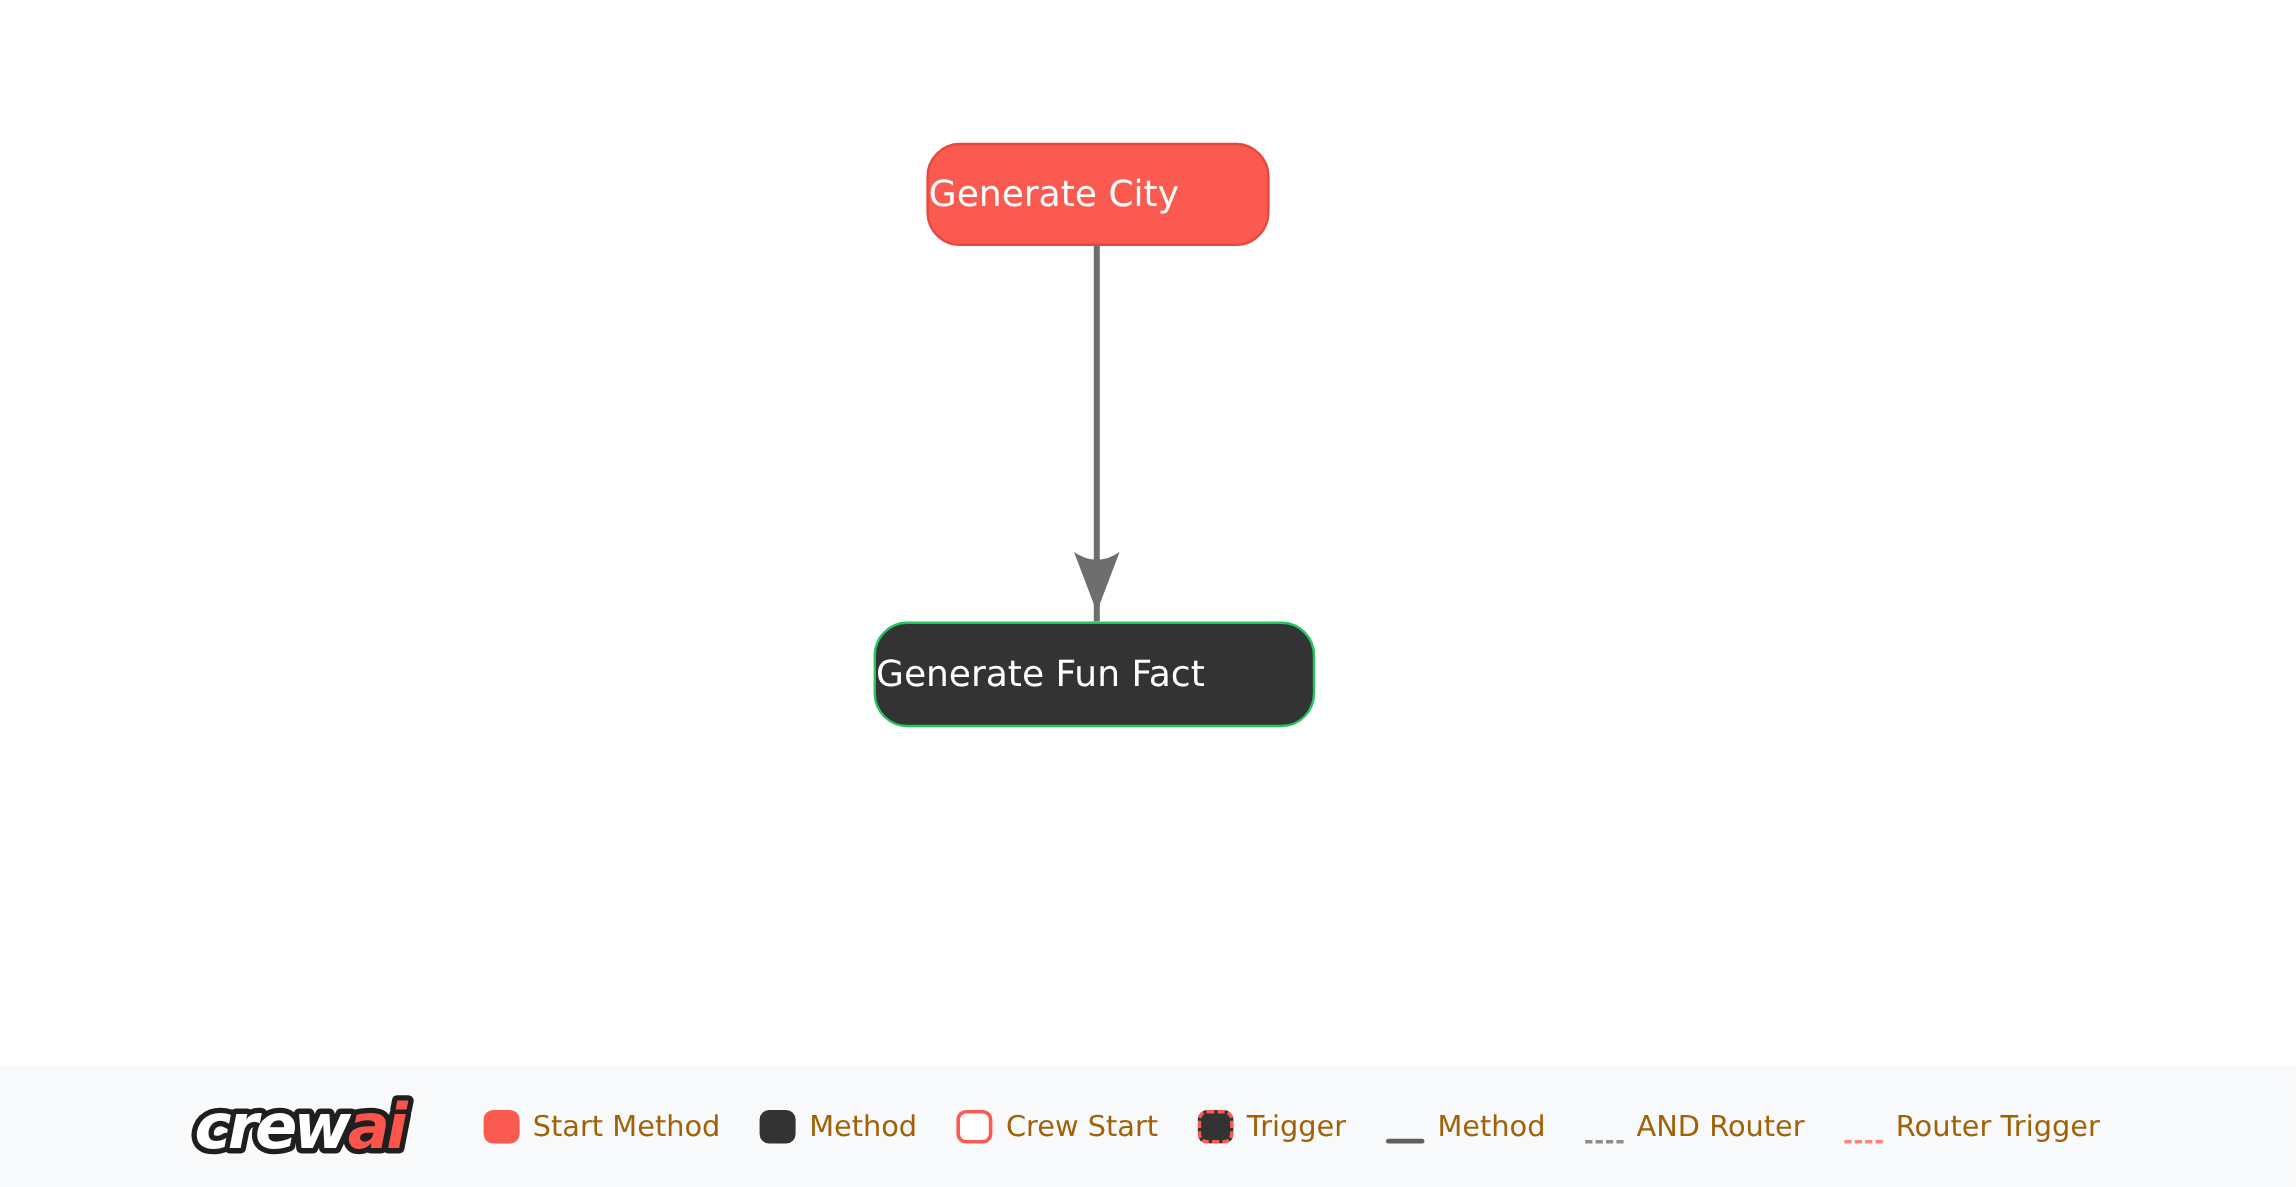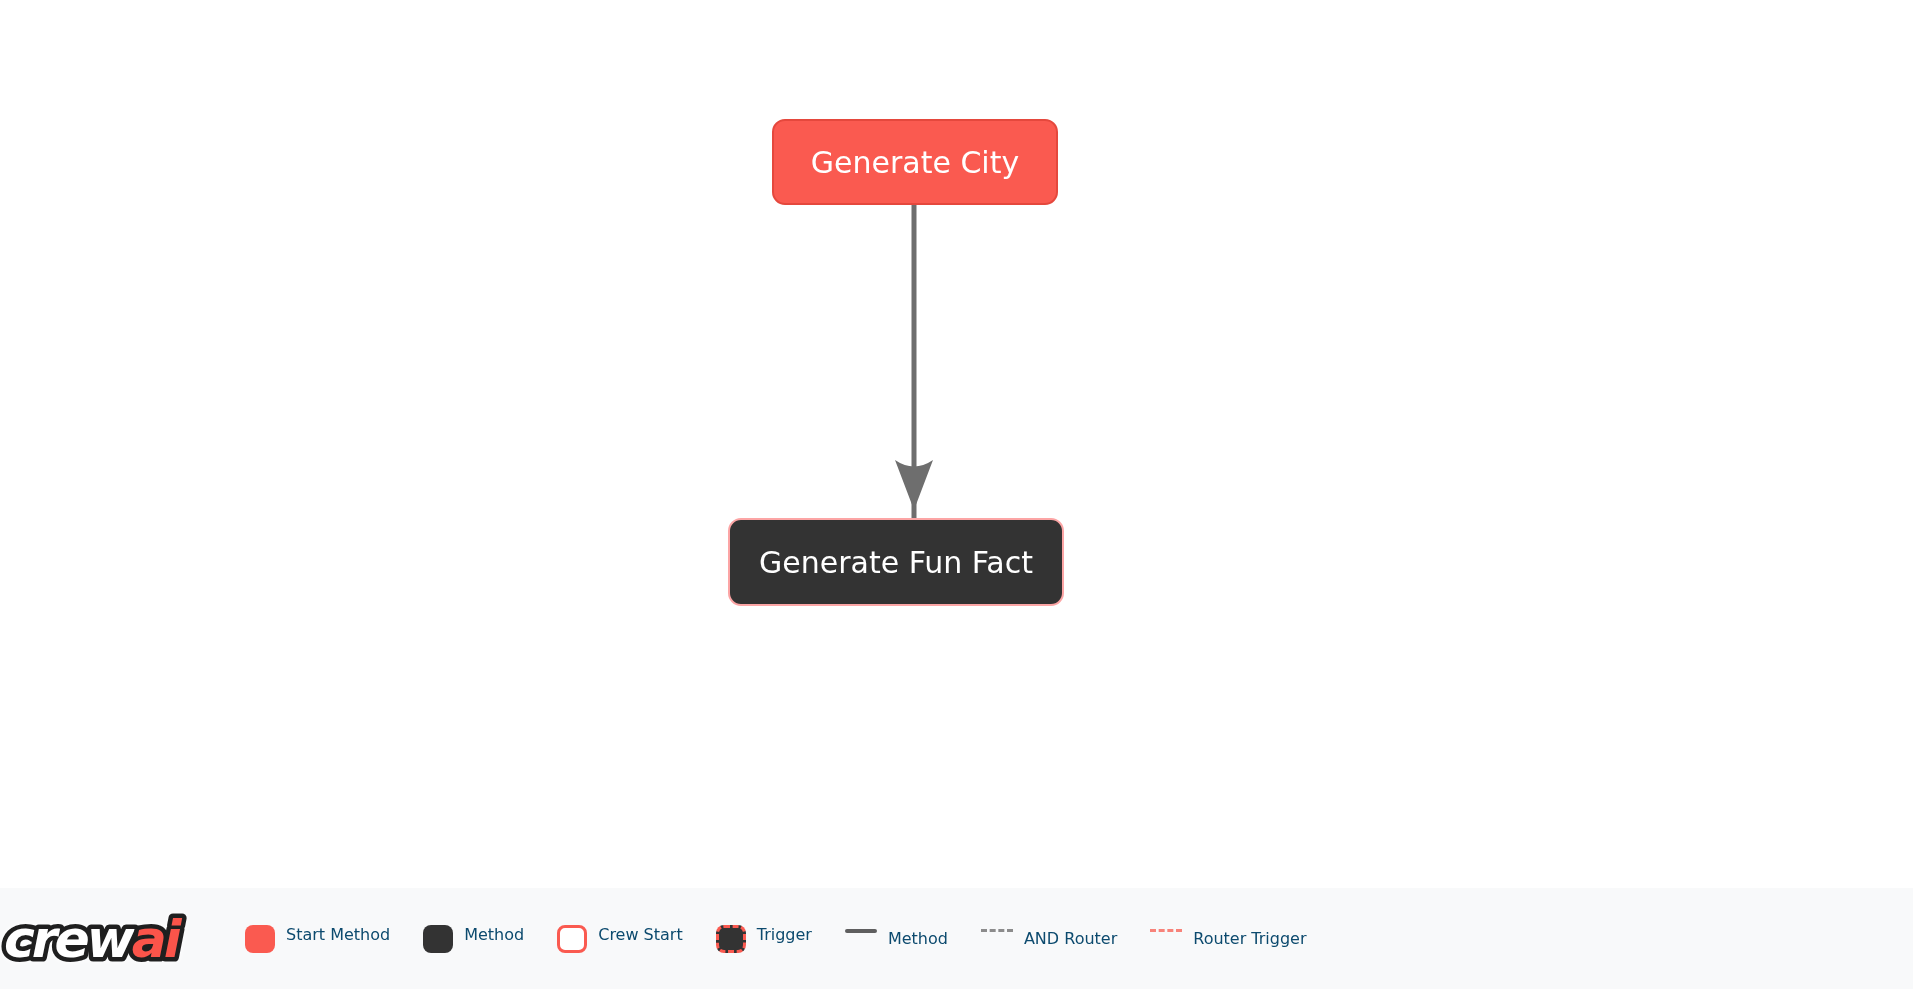--- a/index.html
+++ b/index.html
@@ -15,57 +15,58 @@
     width: 1913px; height: 888px;
     background: #ffffff;
   }
   .edge-layer {
     position: absolute; inset: 0;
     width: 100%; height: 100%;
     pointer-events: none;
   }
   .flow-node {
     position: absolute;
-    display: flex; align-items: center; justify-content: center;
-    border-radius: 13px;
+    display: flex; align-items: center; 
+    border-radius: 28px;
     color: #ffffff;
     font-size: 30px;
     font-family: "DejaVu Sans", sans-serif;
     white-space: nowrap;
     cursor: pointer;
   }
   .node-start {
     left: 772px; top: 119px;
     width: 286px; height: 86px;
     background: #FA5A50;
     border: 2px solid #E5483D;
   }
   .node-method {
     left: 728px; top: 518px;
-    width: 336px; height: 88px;
+    width: 368px; height: 88px;
     background: #333333;
-    border: 2px solid #fca5a5;
+    border: 2px solid #22c55e;
   }
   
   .footer {
     position: absolute;
     left: 0; top: 888px;
     width: 1913px; height: 101px;
     background: #F8F9FA;
     display: flex;
     align-items: center;
+    padding-left: 158px;
     gap: 33px;
   }
   .logo-svg { display: block; filter: drop-shadow(0 0 3px #ffffff); }
   .legend-item {
     display: flex;
-    align-items: flex-start;
+    align-items: flex-end;
     gap: 11px;
-    font-size: 16px;
-    color: #0c4a6e;
+    font-size: 24px;
+    color: #a16207;
     white-space: nowrap;
   }
   .swatch {
     width: 30px; height: 28px;
     border-radius: 8px;
     flex: 0 0 auto;
   }
   .swatch-start  { background: #FA5A50; }
   .swatch-method { background: #333333; }
   .swatch-crew   { background: #ffffff; border: 3px solid #FA5A50; }

